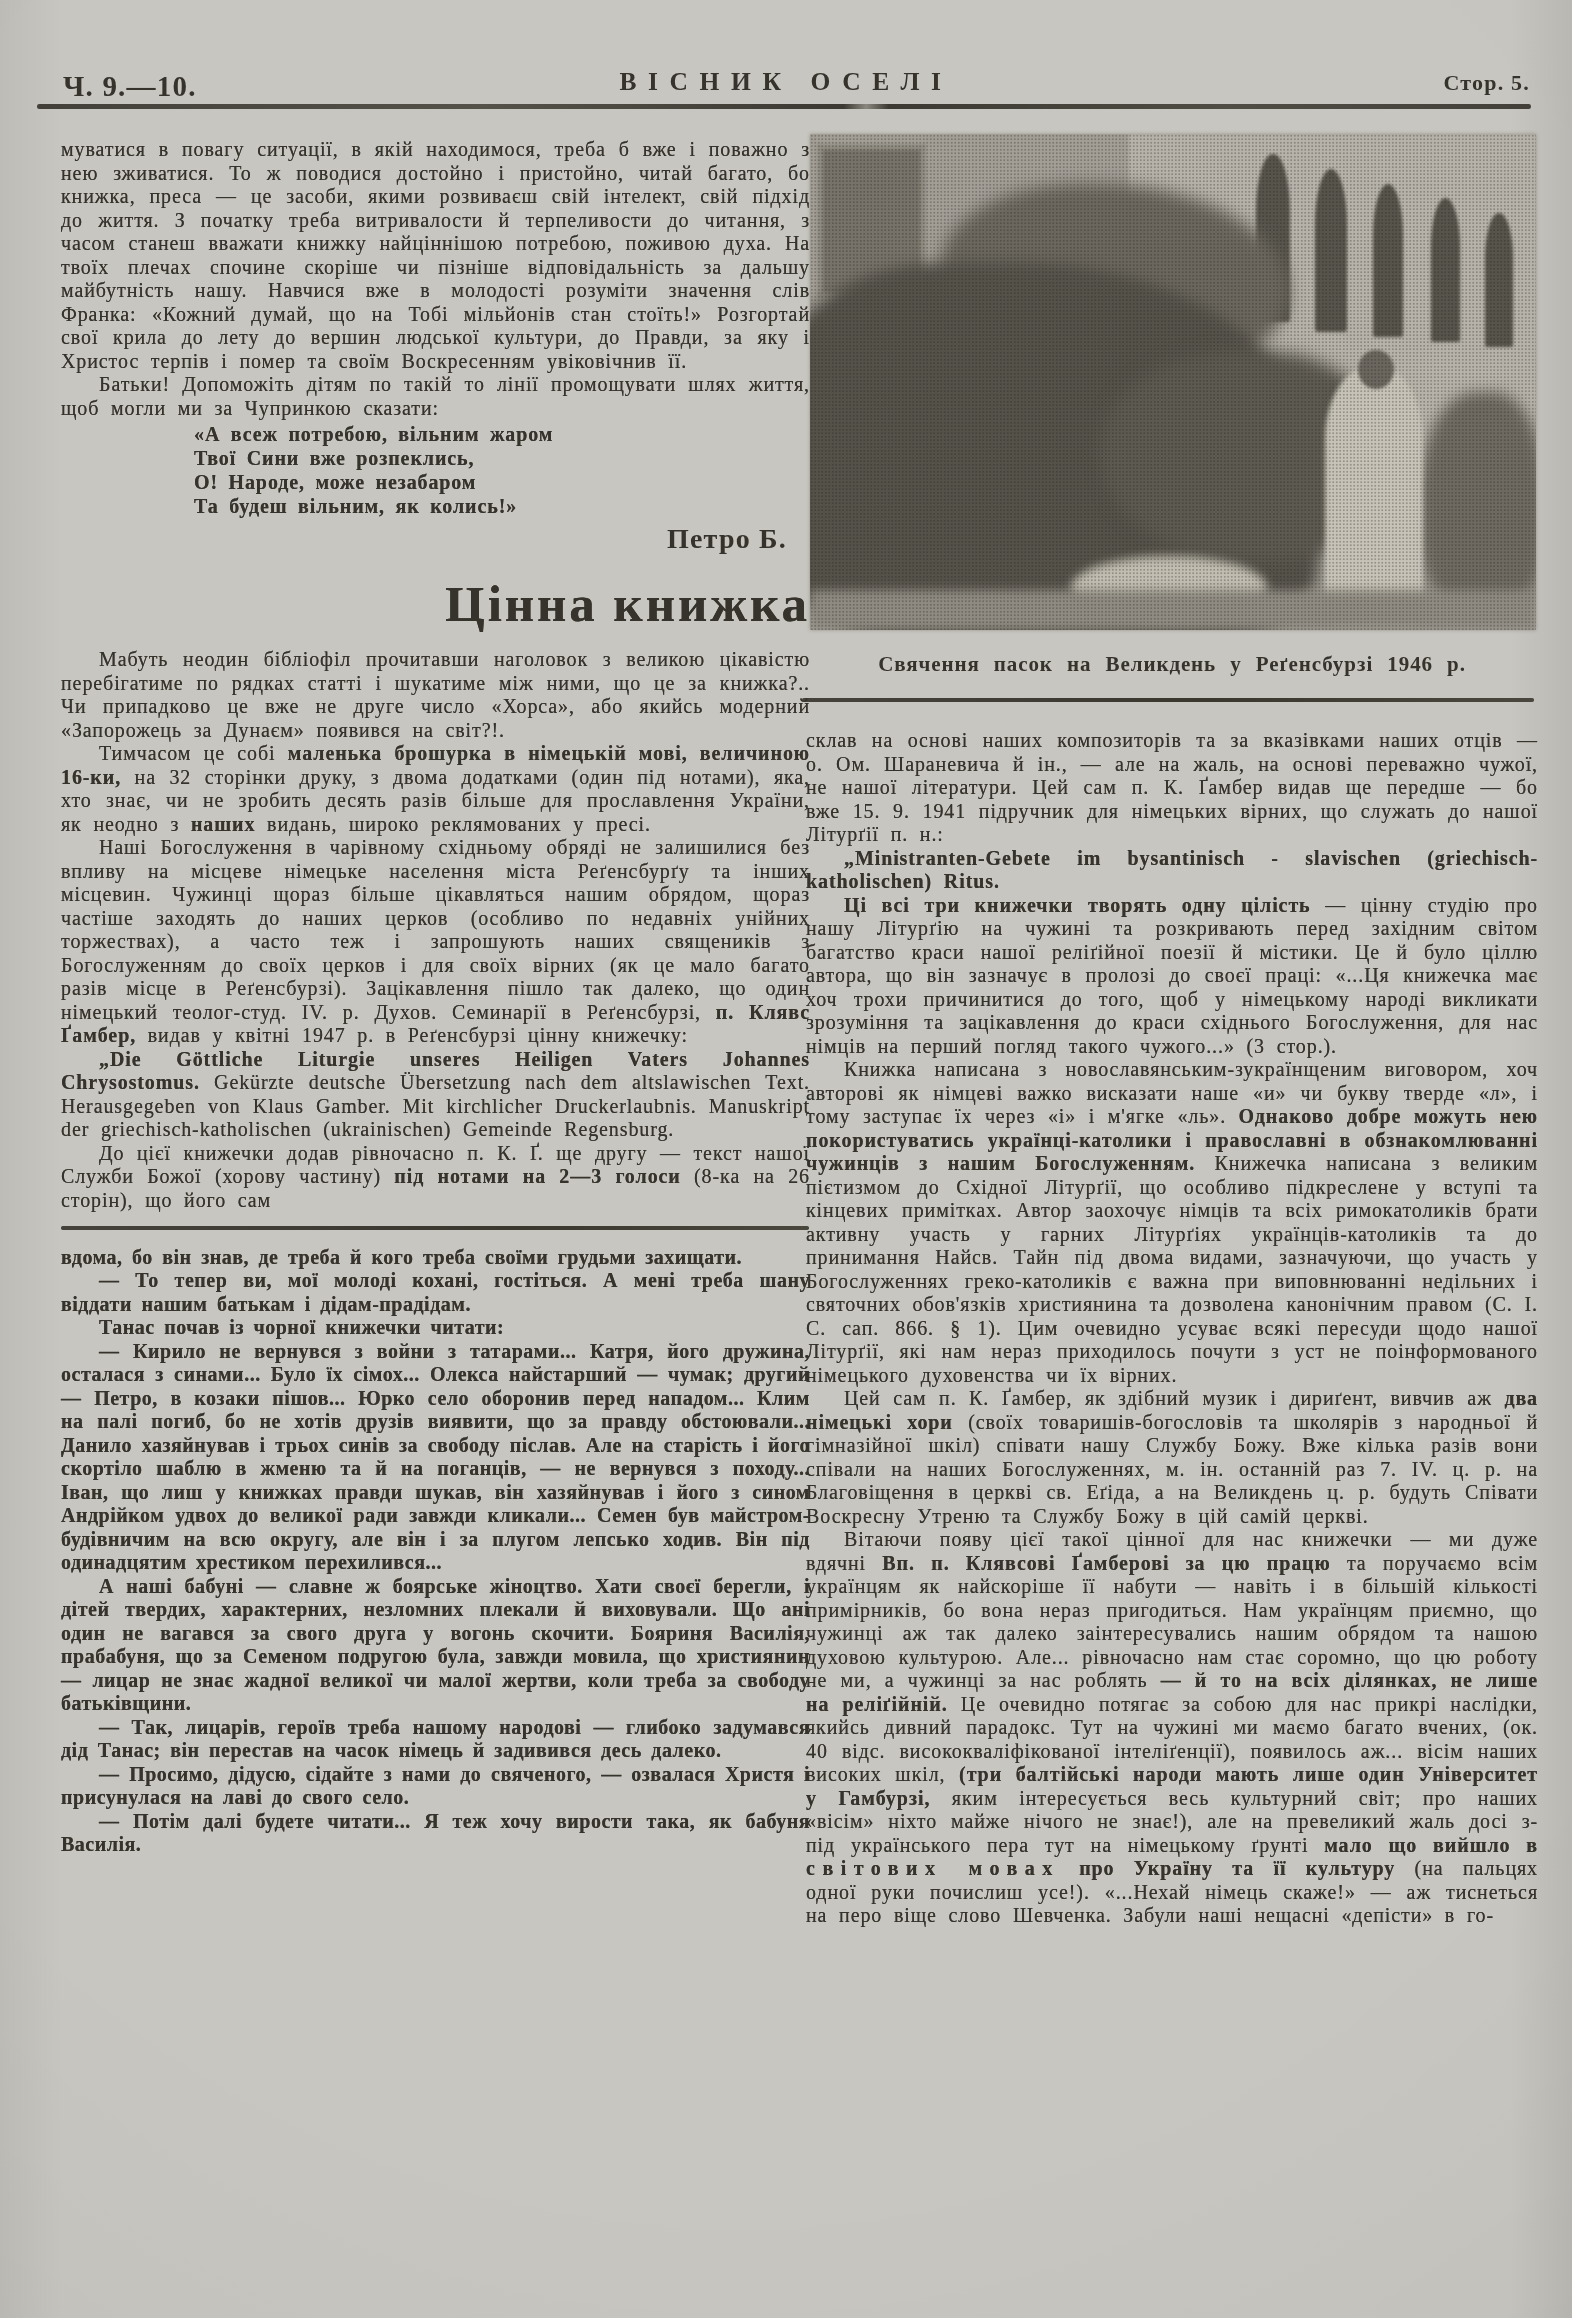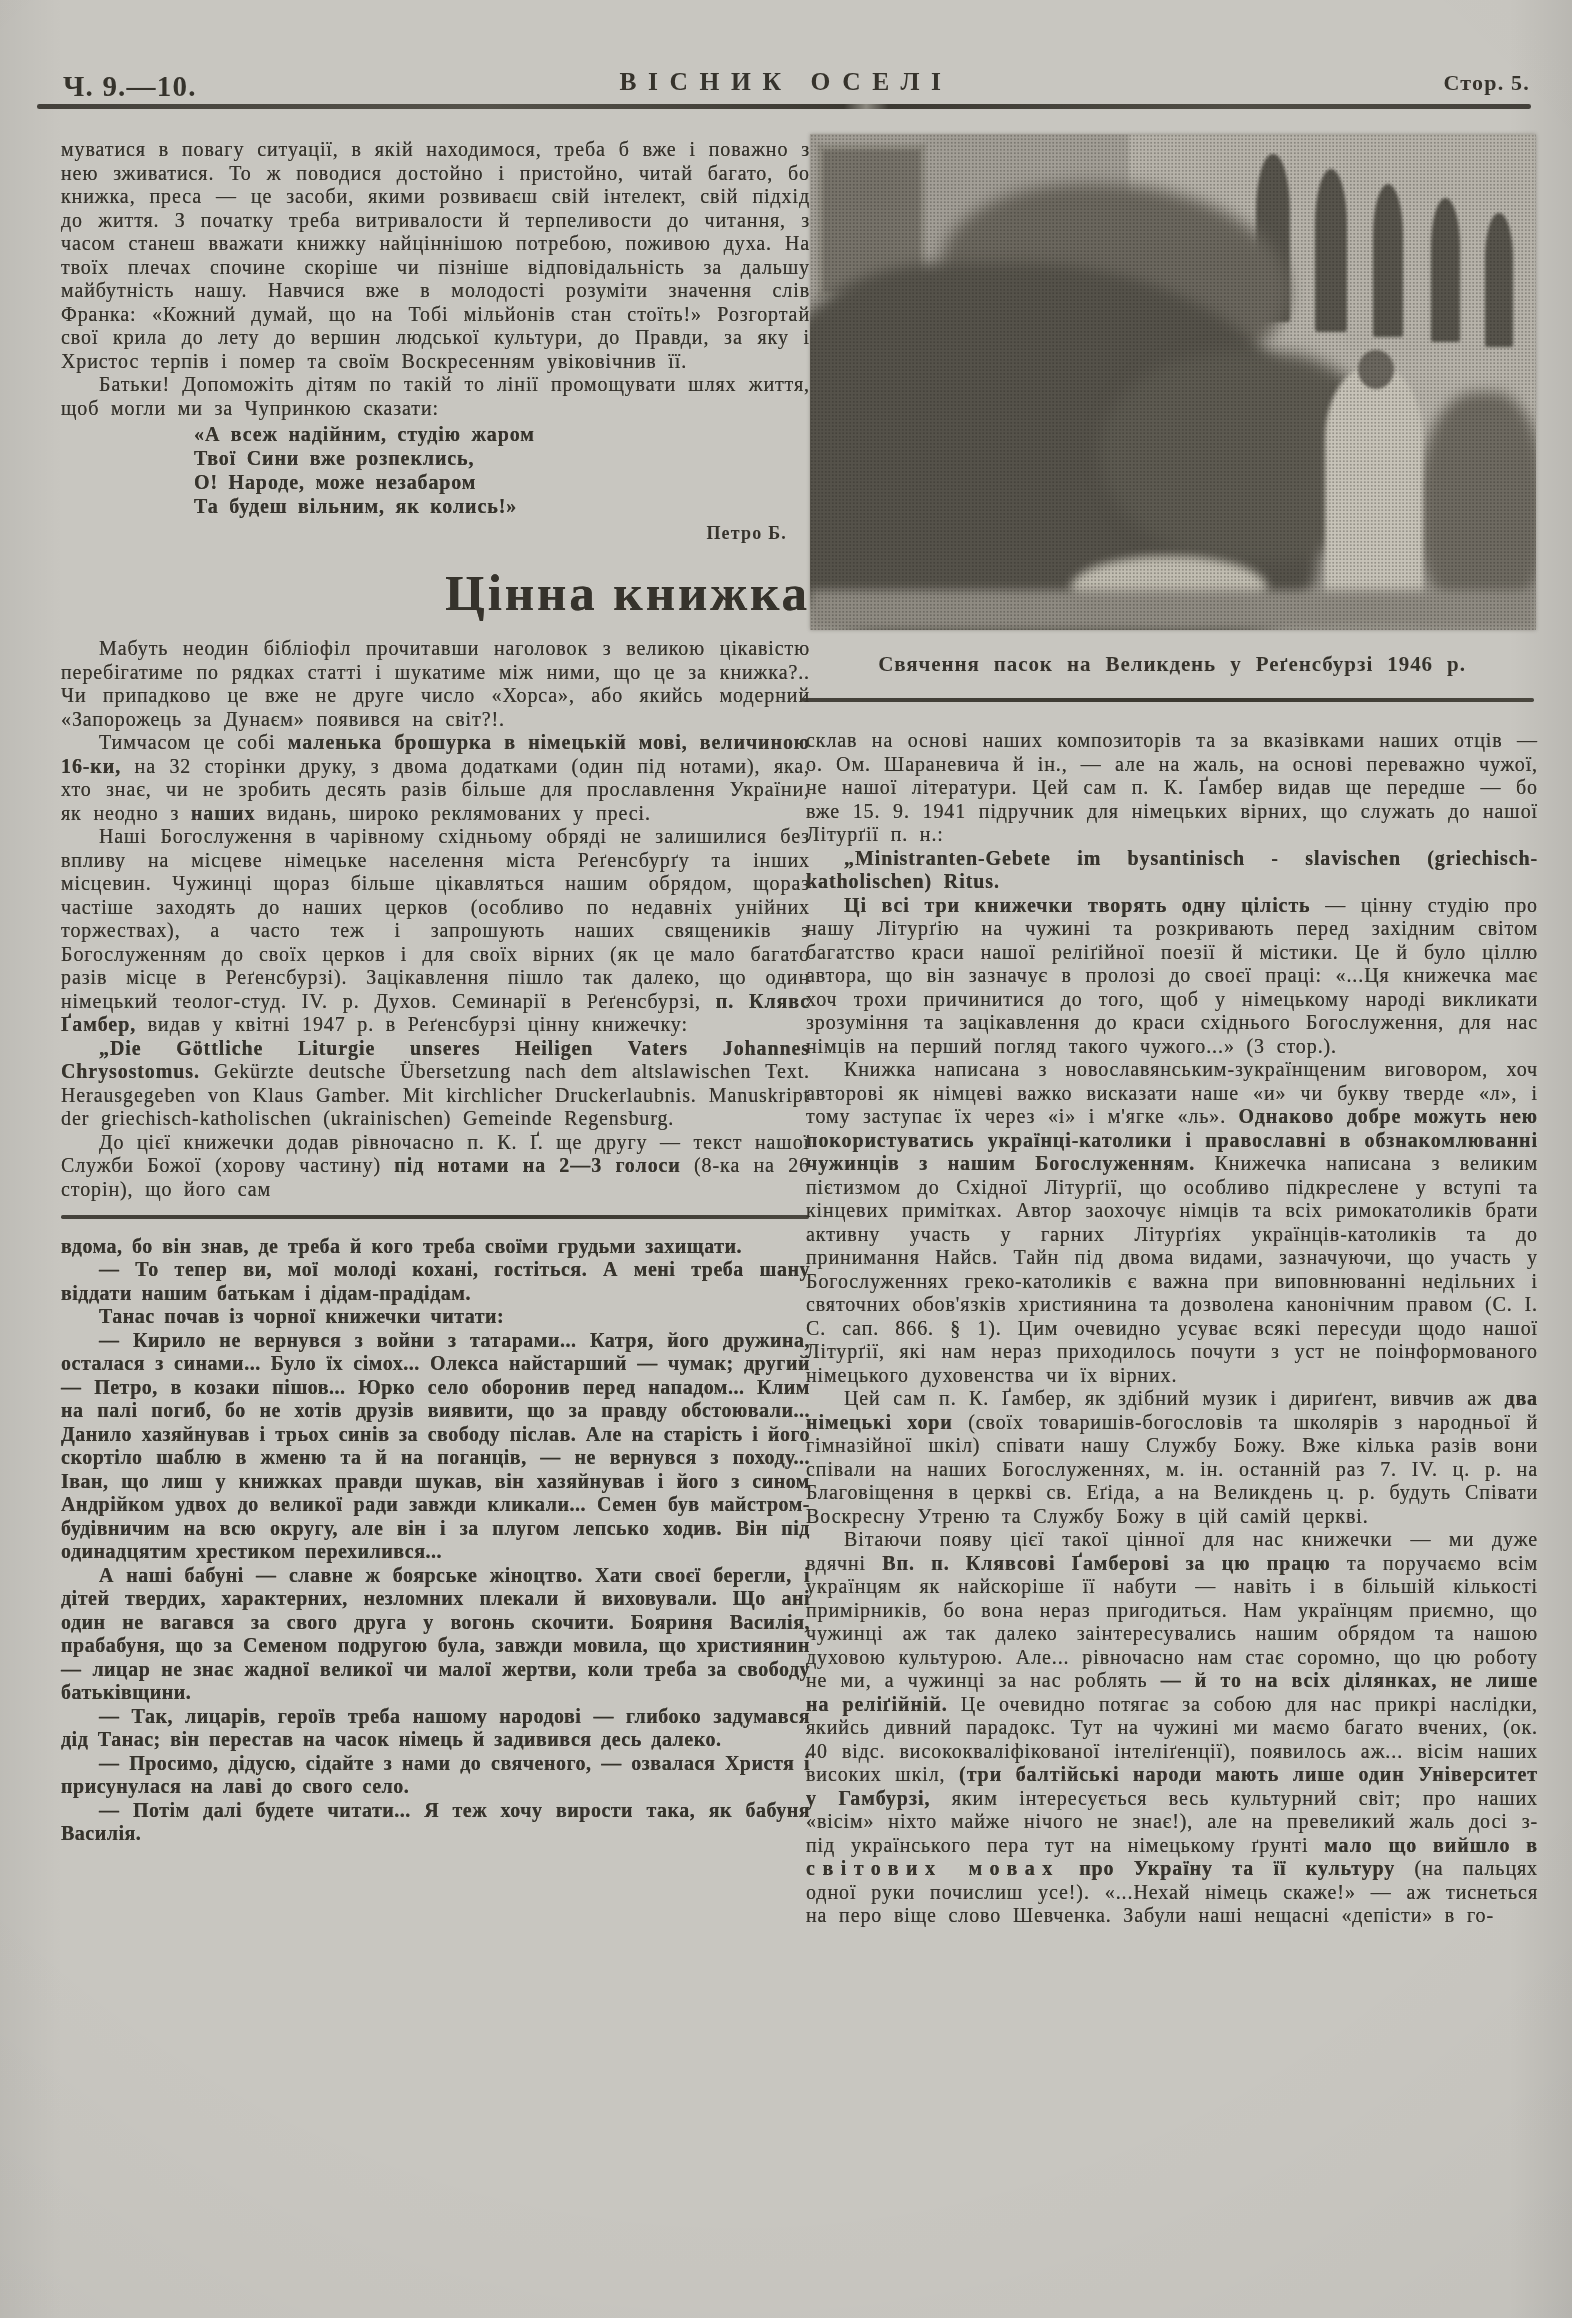--- a/index.html
+++ b/index.html
@@ -26,21 +26,21 @@
   .col-right-text{position:absolute;left:806px;top:729px;width:732px;}
   p.body{
     margin:0;font-size:20px;line-height:23.5px;text-align:justify;
     letter-spacing:0.9px;word-spacing:5.8px;
     text-shadow:0 0 0.4px rgba(54,51,44,0.8);
   }
   p.indent{text-indent:38px;}
   .b{font-weight:bold;}
   .ls{letter-spacing:7.5px;}
   .poem{margin:2.3px 0 0 133px;font-size:20px;line-height:24px;font-weight:bold;letter-spacing:0.9px;word-spacing:4.6px;text-shadow:0 0 0.4px rgba(54,51,44,0.8);}
-  .signature{margin:4.6px 23px 0 0;text-align:right;font-size:18px;font-weight:bold;letter-spacing:1.2px;}
+  .signature{margin:4.6px 23px 0 0;text-align:right;font-size:28px;font-weight:bold;letter-spacing:1.2px;}
   .headline{margin:23px 0 18.5px 0;text-align:right;font-size:51px;line-height:52px;font-weight:bold;letter-spacing:2.9px;text-shadow:0 0 0.6px rgba(40,37,30,0.9);}
   .divider{height:3.5px;background:linear-gradient(90deg,#45423b,#3a372f 60%,#4a473f);border-radius:1.7px;margin:14px 1.2px 16px 0;}
   .story p{font-weight:bold;letter-spacing:0.5px;word-spacing:4px;}
   
   .photo{
     position:absolute;left:810px;top:134px;width:726px;height:496px;
     background:#a39f97;overflow:hidden;box-shadow:0 0 3.5px rgba(60,57,50,0.35);
   }
   .photo > div{position:absolute;}
   .ph-wall{left:44%;top:0;width:56%;height:70%;background:#b7b3aa;filter:blur(1.7px);}
@@ -96,21 +96,21 @@
     <div class="ph-ground"></div>
     <div class="ph-halftone"></div>
   </div>
   <div class="caption">Свячення пасок на Великдень у Реґенсбурзі 1946 р.</div>
   <div class="caption-rule"></div>
 
   <div class="col-left">
     <p class="body"><span>муватися в повагу ситуації, в якій находимося, треба б вже і поважно з нею зживатися. То ж поводися достойно і пристойно, читай багато, бо книжка, преса — це засоби, якими розвиваєш свій інтелект, свій підхід до життя. З початку треба витривалости й терпеливости до читання, з часом станеш вважати книжку найціннішою потребою, поживою духа. На твоїх плечах спочине скоріше чи пізніше відповідальність за дальшу майбутність нашу. Навчися вже в молодості розуміти значення слів Франка: «Кожний думай, що на Тобі мільйонів стан стоїть!» Розгортай свої крила до лету до вершин людської культури, до Правди, за яку і Христос терпів і помер та своїм Воскресенням увіковічнив її.</span></p>
     <p class="body indent"><span>Батьки! Допоможіть дітям по такій то лінії промощувати шлях життя, щоб могли ми за Чупринкою сказати:</span></p>
     <div class="poem">
-        <div>«А всеж надійним, студію жаром</div>
+        <div>«А всеж потребою, вільним жаром</div>
         <div>Твої Сини вже розпеклись,</div>
         <div>О! Народе, може незабаром</div>
         <div>Та будеш вільним, як колись!»</div>
       </div>
     <div class="signature">Петро Б.</div>
     <div class="headline">Цінна книжка</div>
     <p class="body indent"><span>Мабуть неодин бібліофіл прочитавши наголовок з великою цікавістю перебігатиме по рядках статті і шукатиме між ними, що це за книжка?.. Чи припадково це вже не друге число «Хорса», або якийсь модерний «Запорожець за Дунаєм» появився на світ?!.</span></p>
     <p class="body indent"><span>Тимчасом це собі </span><span class="b">маленька брошурка в німецькій мові, величиною 16-ки,</span><span> на 32 сторінки друку, з двома додатками (один під нотами), яка, хто знає, чи не зробить десять разів більше для прославлення України, як неодно з </span><span class="b">наших</span><span> видань, широко реклямованих у пресі.</span></p>
     <p class="body indent"><span>Наші Богослуження в чарівному східньому обряді не залишилися без впливу на місцеве німецьке населення міста Реґенсбурґу та інших місцевин. Чужинці щораз більше цікавляться нашим обрядом, щораз частіше заходять до наших церков (особливо по недавніх унійних торжествах), а часто теж і запрошують наших священиків з Богослуженням до своїх церков і для своїх вірних (як це мало багато разів місце в Реґенсбурзі). Зацікавлення пішло так далеко, що один німецький теолог-студ. IV. р. Духов. Семинарії в Реґенсбурзі, </span><span class="b">п. Клявс Ґамбер,</span><span> видав у квітні 1947 р. в Реґенсбурзі цінну книжечку:</span></p>
     <p class="body indent"><span class="b">„Die Göttliche Liturgie unseres Heiligen Vaters Johannes Chrysostomus.</span><span> Gekürzte deutsche Übersetzung nach dem altslawischen Text. Herausgegeben von Klaus Gamber. Mit kirchlicher Druckerlaubnis. Manuskript der griechisch-katholischen (ukrainischen) Gemeinde Regensburg.</span></p>

